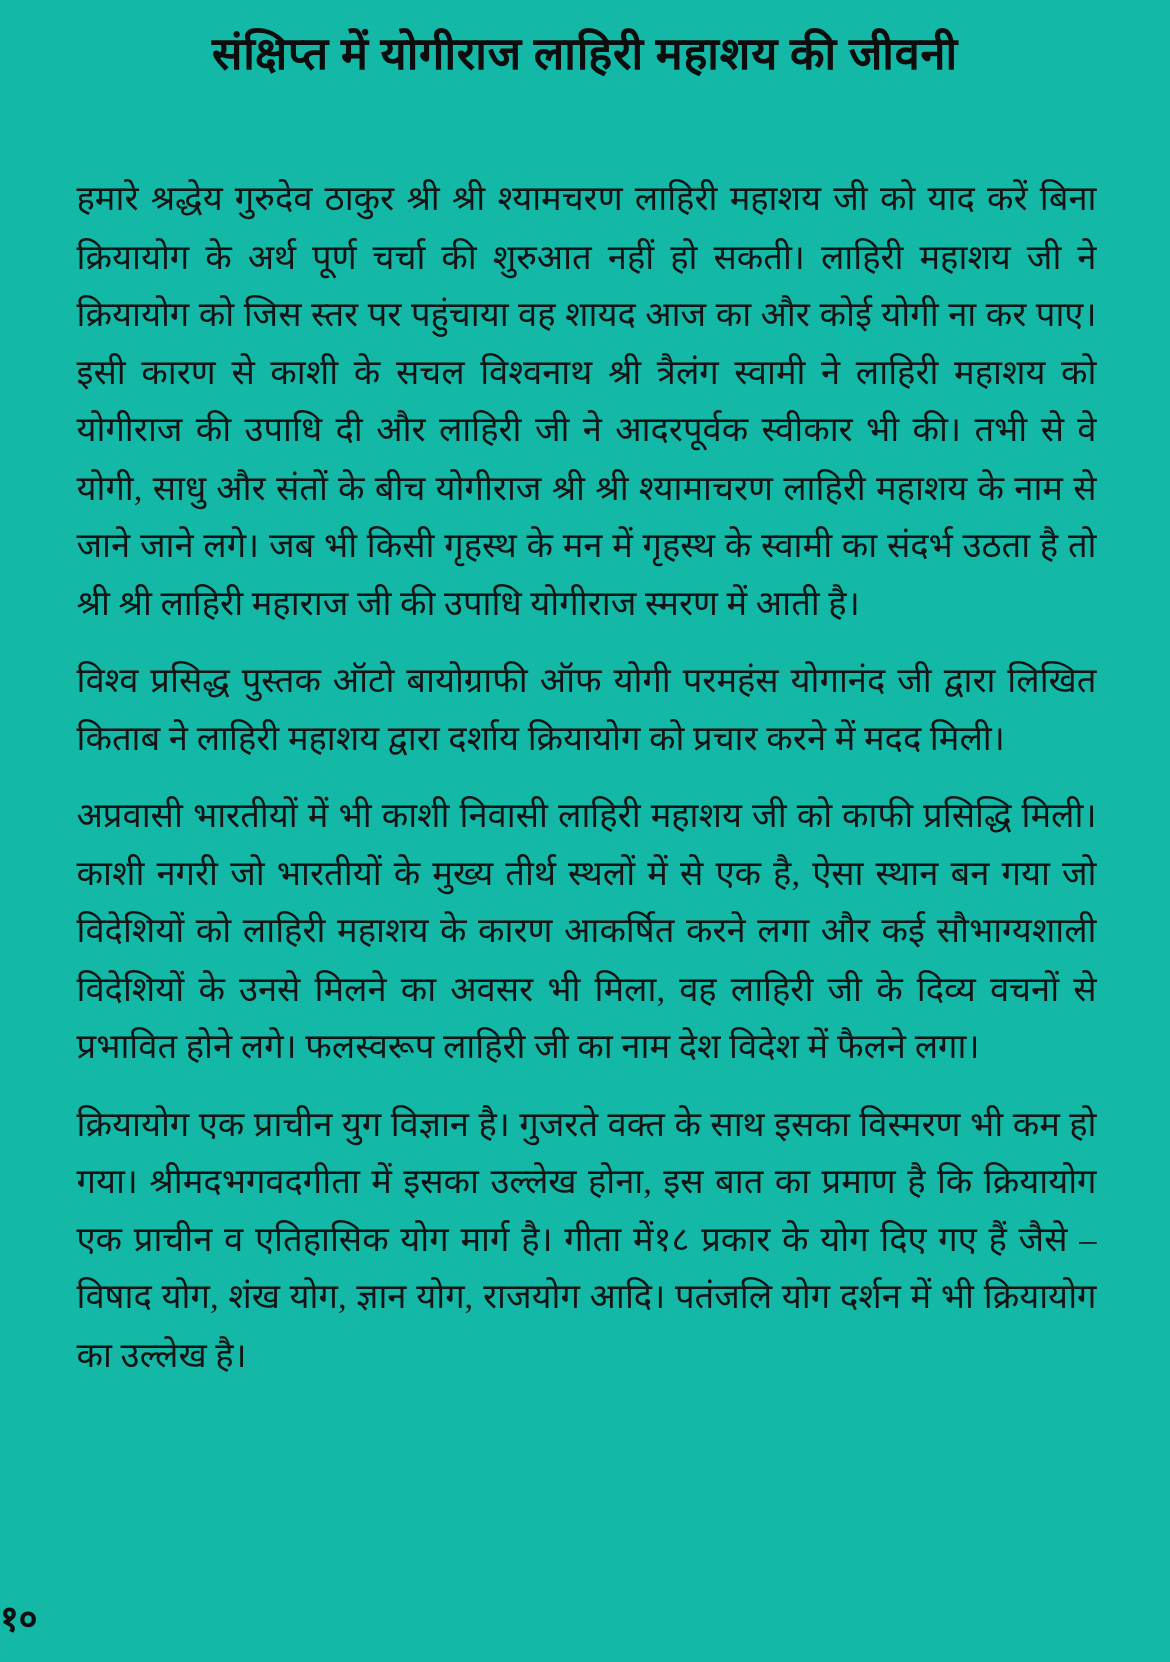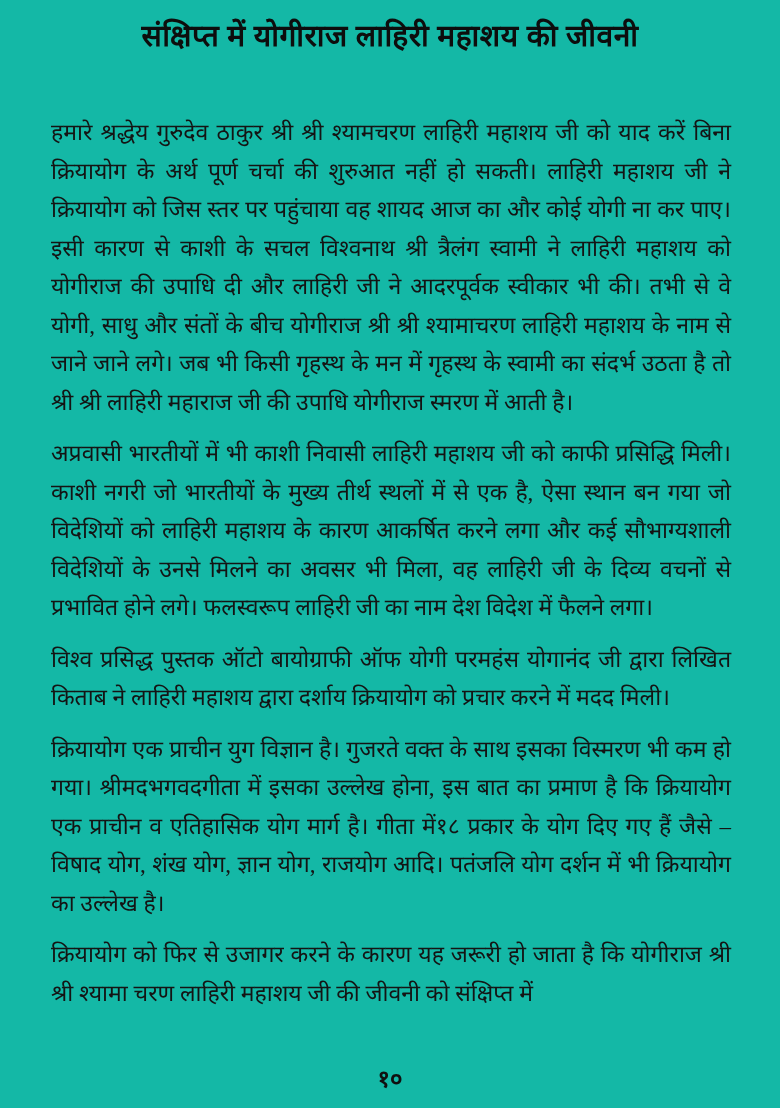--- a/index.html
+++ b/index.html
@@ -37,36 +37,35 @@
     text-align: justify;
     text-justify: inter-word;
     color: #141414;
     font-weight: 500;
   }
   .page-number {
     position: absolute;
     bottom: 14px;
     left: 0;
     width: 100%;
-    text-align: center;
+    text-align: left;
     font-size: 24px;
     font-weight: 600;
     color: #101010;
   }
 </style>
 </head>
 <body>
 
 <div class="sheet">
 
   <h1 class="page-title">संक्षिप्त में योगीराज लाहिरी महाशय की जीवनी</h1>
 
   <div class="body-text">
     <p>हमारे श्रद्धेय गुरुदेव ठाकुर श्री श्री श्यामचरण लाहिरी महाशय जी को याद करें बिना क्रियायोग के अर्थ पूर्ण चर्चा की शुरुआत नहीं हो सकती। लाहिरी महाशय जी ने क्रियायोग को जिस स्तर पर पहुंचाया वह शायद आज का और कोई योगी ना कर पाए। इसी कारण से काशी के सचल विश्वनाथ श्री त्रैलंग स्वामी ने लाहिरी महाशय को योगीराज की उपाधि दी और लाहिरी जी ने आदरपूर्वक स्वीकार भी की। तभी से वे योगी, साधु और संतों के बीच योगीराज श्री श्री श्यामाचरण लाहिरी महाशय के नाम से जाने जाने लगे। जब भी किसी गृहस्थ के मन में गृहस्थ के स्वामी का संदर्भ उठता है तो श्री श्री लाहिरी महाराज जी की उपाधि योगीराज स्मरण में आती है।</p>
+    <p>विश्व प्रसिद्ध पुस्तक ऑटो बायोग्राफी ऑफ योगी परमहंस योगानंद जी द्वारा लिखित किताब ने लाहिरी महाशय द्वारा दर्शाय क्रियायोग को प्रचार करने में मदद मिली।</p>
     <p>अप्रवासी भारतीयों में भी काशी निवासी लाहिरी महाशय जी को काफी प्रसिद्धि मिली। काशी नगरी जो भारतीयों के मुख्य तीर्थ स्थलों में से एक है, ऐसा स्थान बन गया जो विदेशियों को लाहिरी महाशय के कारण आकर्षित करने लगा और कई सौभाग्यशाली विदेशियों के उनसे मिलने का अवसर भी मिला, वह लाहिरी जी के दिव्य वचनों से प्रभावित होने लगे। फलस्वरूप लाहिरी जी का नाम देश विदेश में फैलने लगा।</p>
-    <p>विश्व प्रसिद्ध पुस्तक ऑटो बायोग्राफी ऑफ योगी परमहंस योगानंद जी द्वारा लिखित किताब ने लाहिरी महाशय द्वारा दर्शाय क्रियायोग को प्रचार करने में मदद मिली।</p>
     <p>क्रियायोग एक प्राचीन युग विज्ञान है। गुजरते वक्त के साथ इसका विस्मरण भी कम हो गया। श्रीमदभगवदगीता में इसका उल्लेख होना, इस बात का प्रमाण है कि क्रियायोग एक प्राचीन व एतिहासिक योग मार्ग है। गीता में१८ प्रकार के योग दिए गए हैं जैसे – विषाद योग, शंख योग, ज्ञान योग, राजयोग आदि। पतंजलि योग दर्शन में भी क्रियायोग का उल्लेख है।</p>
-    <p>क्रियायोग को फिर से उजागर करने के कारण यह जरूरी हो जाता है कि योगीराज श्री श्री श्यामा चरण लाहिरी महाशय जी की जीवनी को संक्षिप्त में</p>
   </div>
 
   <div class="page-number">१०</div>
 
 </div>
 
 </body></html>

